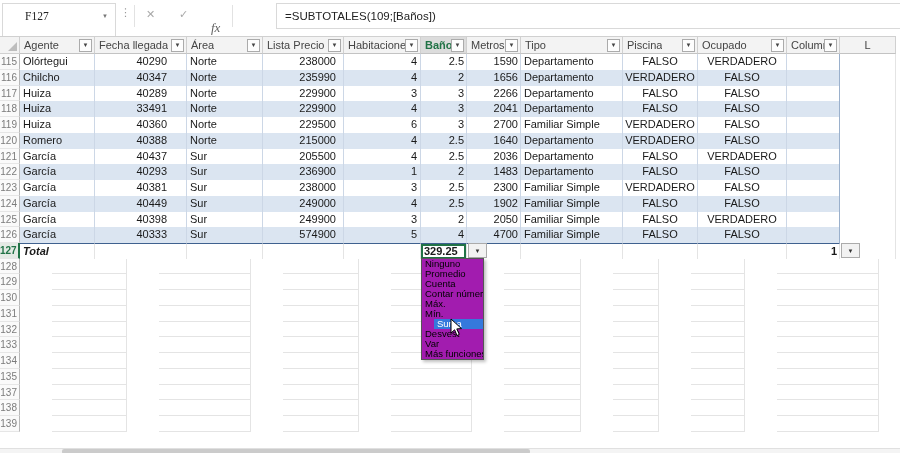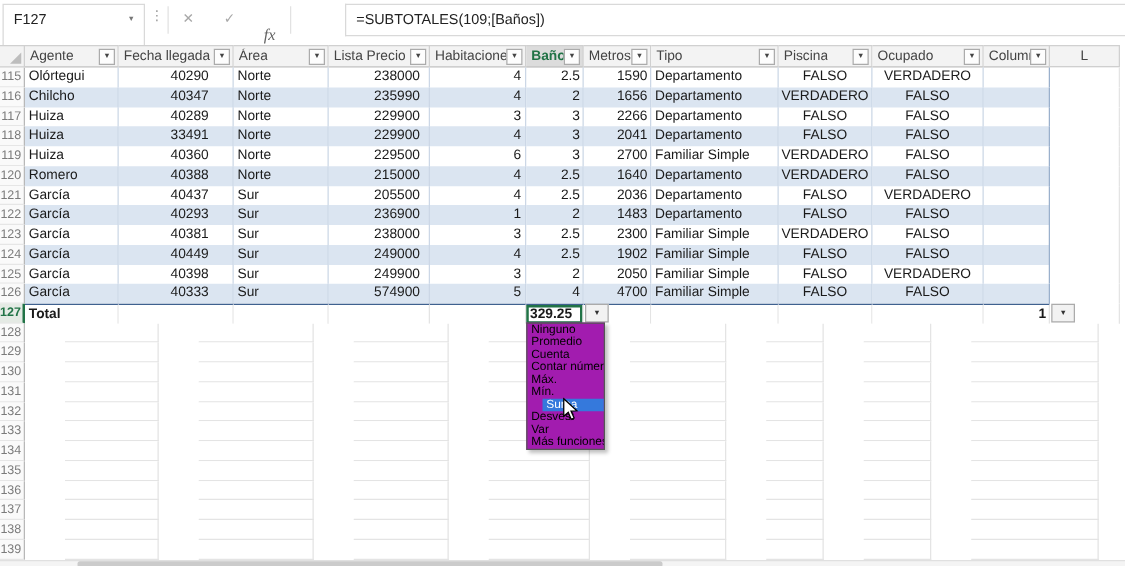--- a/index.html
+++ b/index.html
@@ -2,21 +2,21 @@
 <html><head>
 <meta charset="utf-8">
 <style>
   * { box-sizing: border-box; margin: 0; padding: 0; }
   html,body { width: 900px; height: 453px; overflow: hidden; }
   body { font-family: "Liberation Sans", sans-serif; background: #fff; position: relative; }
 
   
   .fbar { position:absolute; left:0; top:0; width:900px; height:33px; background:#fff; }
   .namebox { position:absolute; left:2px; top:3px; width:114px; height:36px; border:1px solid #d9d9d9;
-             font-size:11.5px; color:#222; line-height:24px; padding-left:8px; }
+             font-size:11.5px; color:#222; line-height:24px; padding-left:22px;font-family:Liberation Serif, serif; }
   .nb-arrow { position:absolute; right:7px; top:0px; font-size:6px; color:#777; line-height:24px; }
   .fdots { position:absolute; left:120px; top:6px; color:#9a9a9a; font-size:11px; letter-spacing:0; }
   .vsep { position:absolute; top:5px; width:1px; height:22px; background:#e2e2e2; }
   .fico { position:absolute; top:8px; font-size:11px; color:#a8a8a8; cursor:default; }
   .fx { font-family:"Liberation Serif", serif; font-style:italic; font-size:13px; color:#636363; top:20px; }
   .formulabox { position:absolute; left:236px; top:3px; width:664px; height:26px;
                 border:1px solid #d9d9d9; border-right:none; font-size:11.5px; color:#222;
                 line-height:24px; padding-left:8px; white-space:nowrap;margin-left:40px; }
 
   
@@ -52,21 +52,21 @@
   .lcol { border-right:1px solid #e4e4e4; background:#fff; }
   .a-r { text-align:right; padding-left:0 !important; }
   .a-c { text-align:center; padding-left:0 !important; }
   .pr-fecha{padding-right:19px}.pr-precio{padding-right:7px}.pr-hab{padding-right:3px}
   .pr-ban{padding-right:2px}.pr-met{padding-right:2px}
 
   
   .trow { height:15.5px; }
   .trow .tc { border-top:1px solid #3f618f; border-right:1px solid #e4e4e4; background:#fff; padding-left:3px; }
   .trow .rn { background:#e4eae4; color:#217346; font-weight:bold; border-right:2px solid #217346; }
-  .t-label { font-weight:bold; }
+  .t-label { font-weight:bold;font-style:italic; }
   .t-banos { font-weight:bold; text-align:right; padding-right:21px;
              box-shadow: inset 0 0 0 2px #217346; }
   .t-col1 { font-weight:bold; text-align:right; padding-right:2px; }
 
   
   .erow { height:15.75px;gap:32px; }
   .erow .ec { border-right:1px solid #e4e4e4; border-bottom:1px solid #e4e4e4; background:#fff; }
 
   
   .ddbtn { position:absolute; width:19px; height:15px; border:1px solid #ababab; background:#f2f2f2;
@@ -471,35 +471,20 @@
     <div class="cell ec w4"></div>
     <div class="cell ec w5"></div>
     <div class="cell ec w6"></div>
     <div class="cell ec w7"></div>
     <div class="cell ec w8"></div>
     <div class="cell ec w9"></div>
     <div class="cell ec w10"></div>
     <div class="cell ec w11"></div>
   </div>
       <div class="erow">
-    <div class="cell rn">136</div>
-    <div class="cell ec w0"></div>
-    <div class="cell ec w1"></div>
-    <div class="cell ec w2"></div>
-    <div class="cell ec w3"></div>
-    <div class="cell ec w4"></div>
-    <div class="cell ec w5"></div>
-    <div class="cell ec w6"></div>
-    <div class="cell ec w7"></div>
-    <div class="cell ec w8"></div>
-    <div class="cell ec w9"></div>
-    <div class="cell ec w10"></div>
-    <div class="cell ec w11"></div>
-  </div>
-      <div class="erow">
     <div class="cell rn">137</div>
     <div class="cell ec w0"></div>
     <div class="cell ec w1"></div>
     <div class="cell ec w2"></div>
     <div class="cell ec w3"></div>
     <div class="cell ec w4"></div>
     <div class="cell ec w5"></div>
     <div class="cell ec w6"></div>
     <div class="cell ec w7"></div>
     <div class="cell ec w8"></div>

